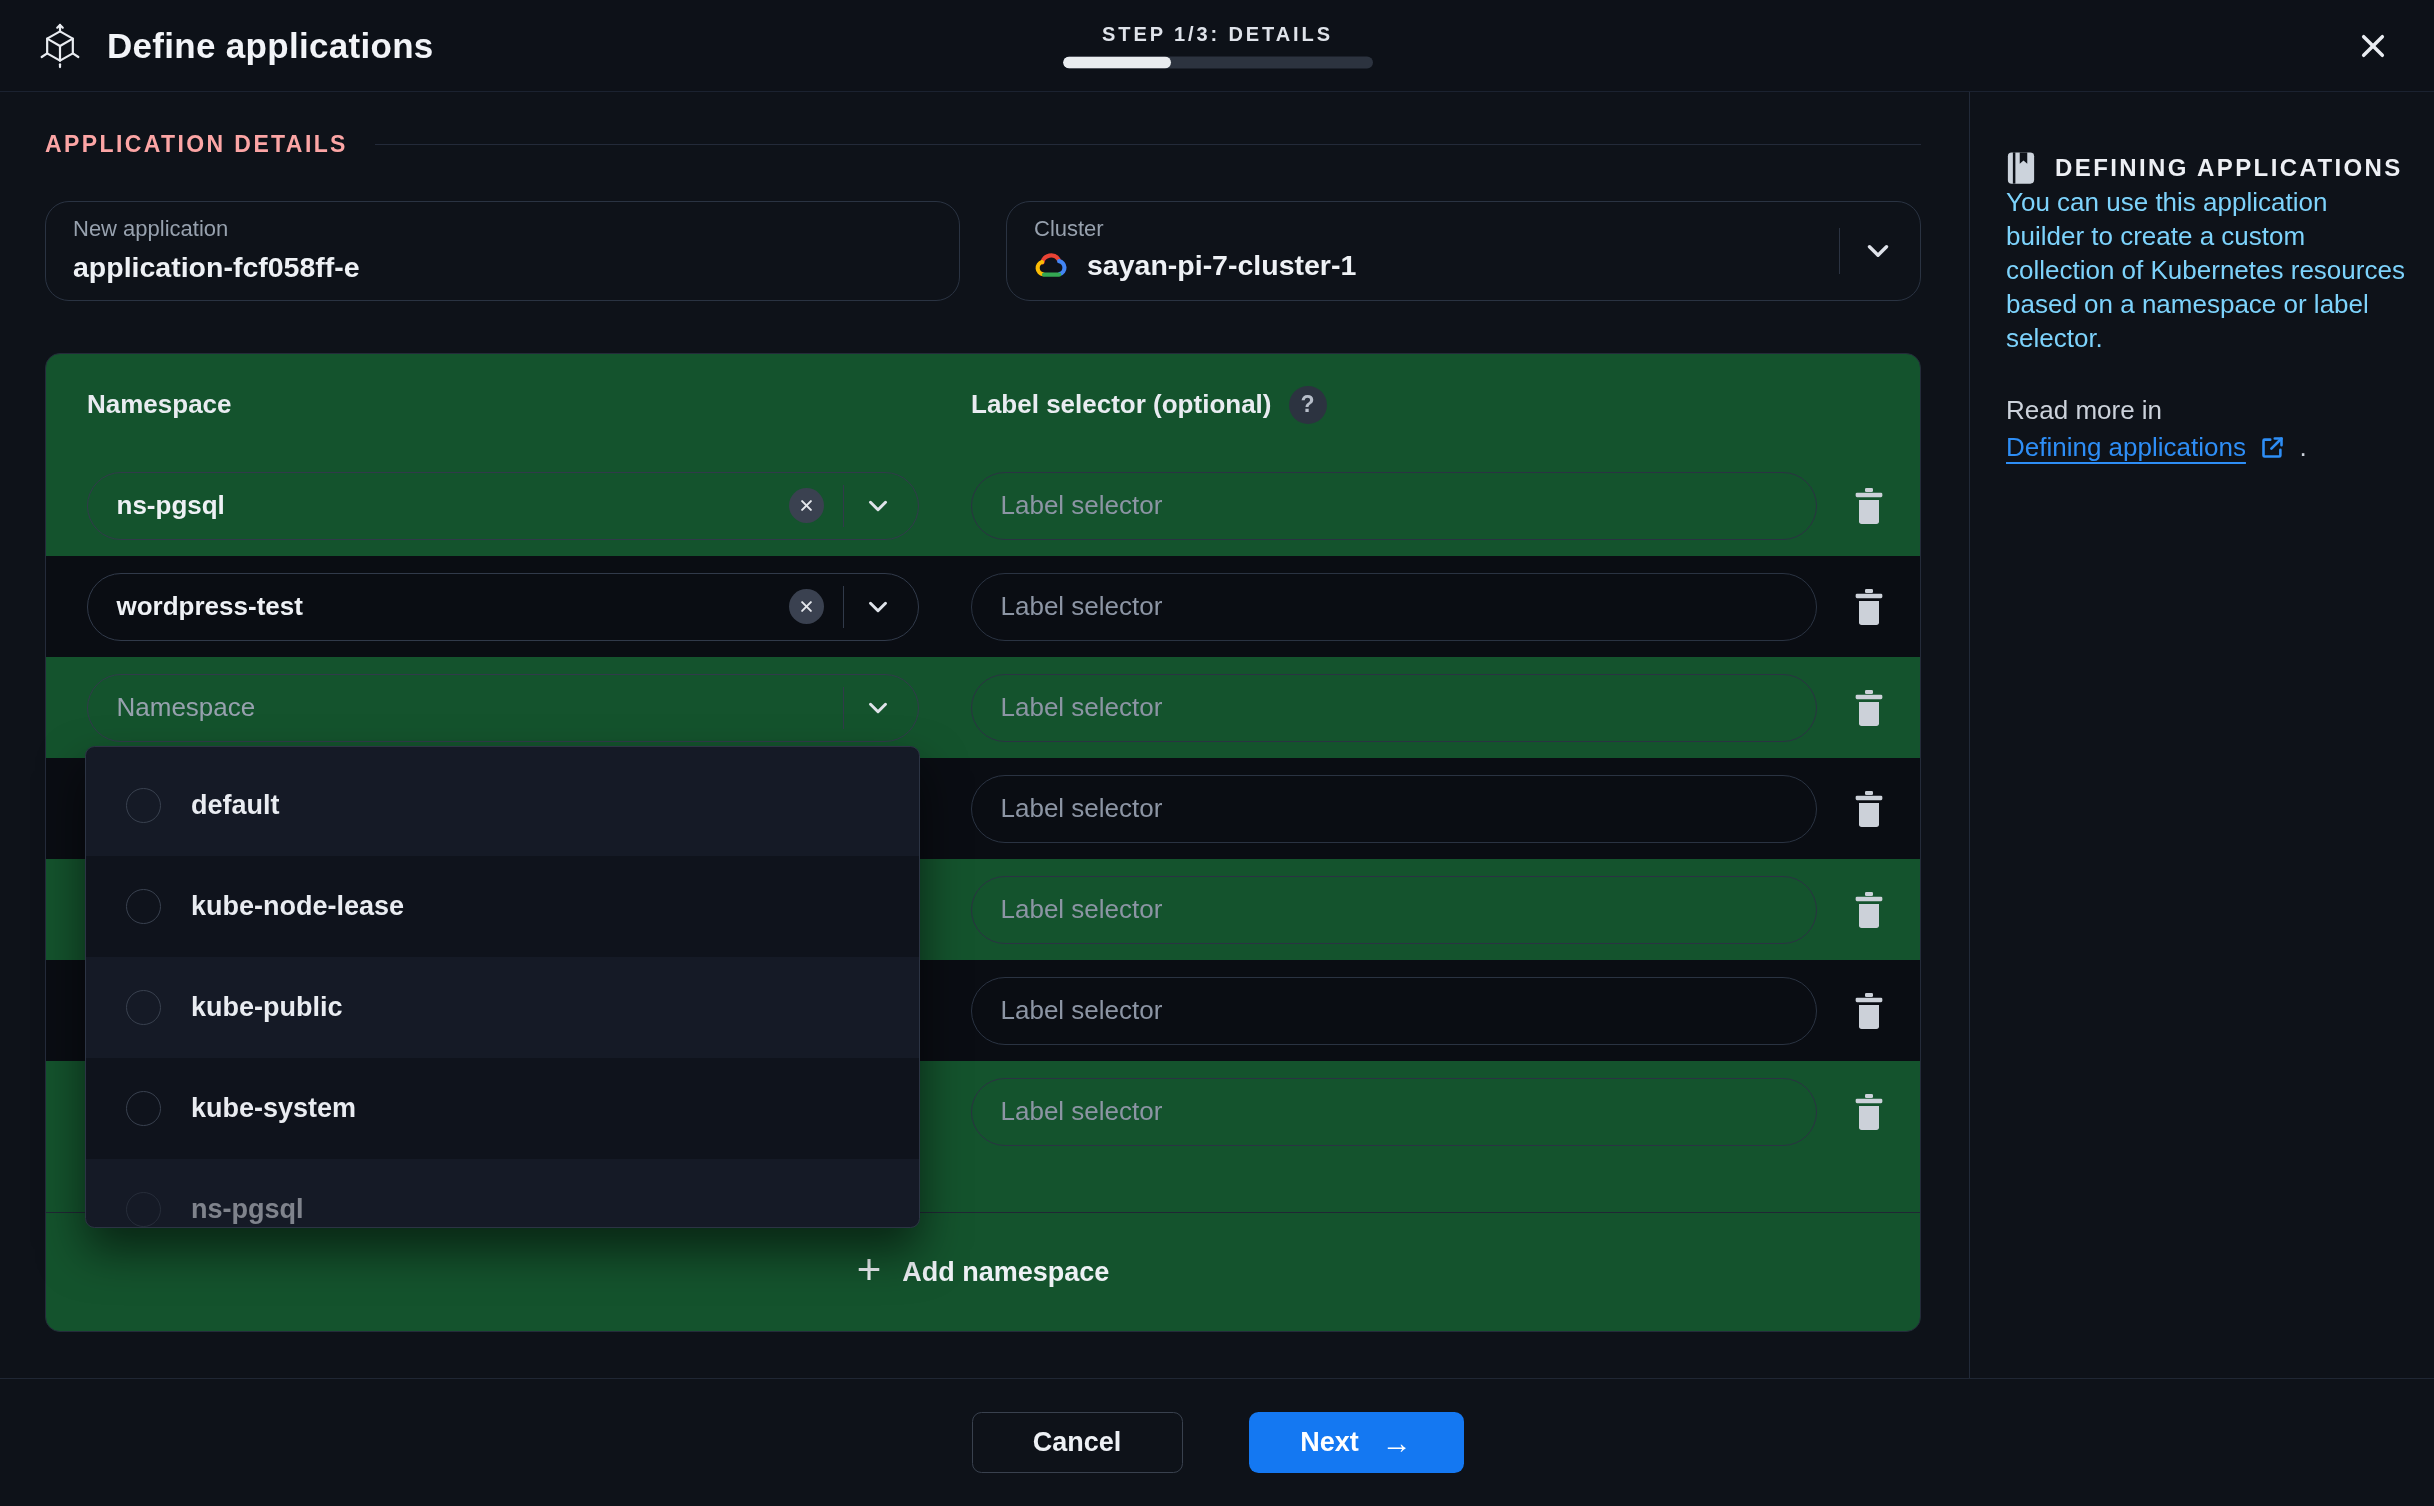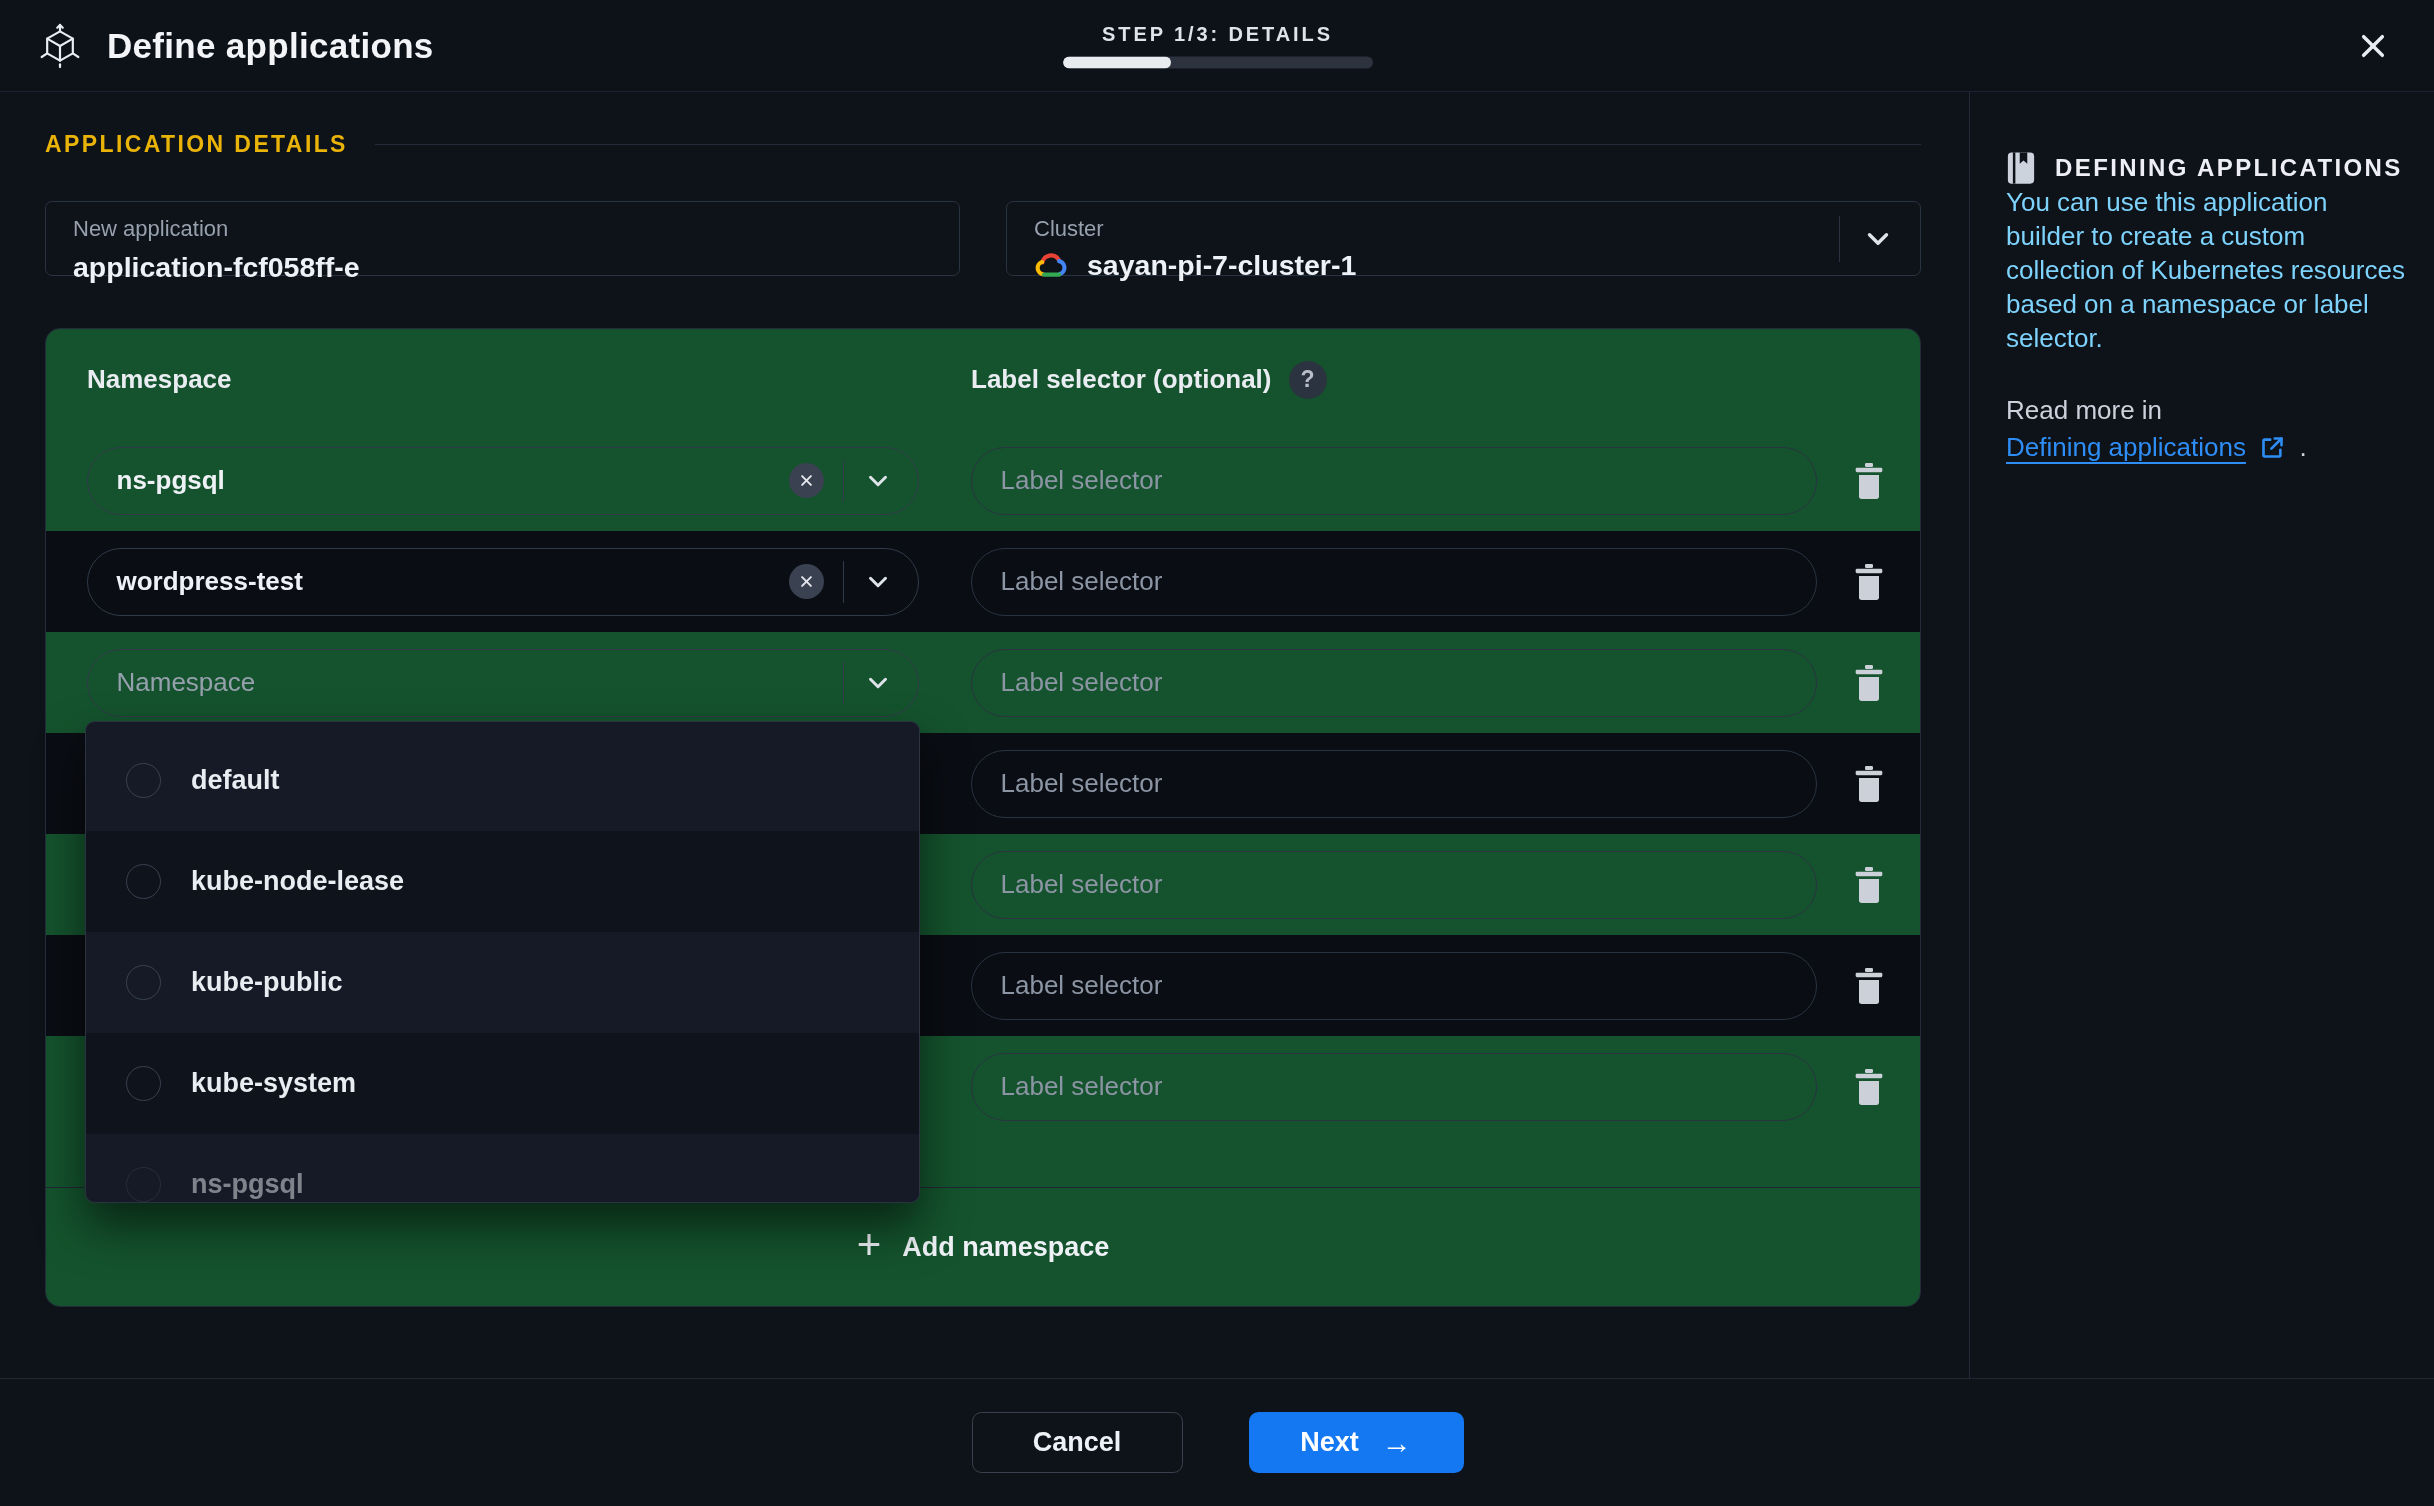--- a/index.html
+++ b/index.html
@@ -30,27 +30,27 @@
   .step-label { font-size:20px; font-weight:bold; letter-spacing:2.9px; color:#dfe3ea; white-space:nowrap; }
   .progress-track { width:310px; height:12.4px; border-radius:6.7px; background:#2c333f; overflow:hidden; }
   .progress-fill  { width:35%; height:100%; border-radius:6.7px; background:#e9ecef; }
   .hdr-close { margin-left:auto; cursor:pointer; display:flex; align-items:center; }
 
   
   .mid { display:flex; height:1286px; }
   .content { flex:1; min-width:0; padding:0 48px 0 45px; }
 
   .section-head { margin-top:39px; display:flex; align-items:center; gap:27px; }
-  .section-title { font-size:23px; font-weight:bold; letter-spacing:2.4px; color:#eab308; white-space:nowrap; }
+  .section-title { font-size:23px; font-weight:bold; letter-spacing:2.4px; color:#fca5a5; white-space:nowrap; }
   .section-line { flex:1; height:1px; background:#232a39; }
 
   .fields { margin-top:43px; display:flex; gap:46px; }
   .fieldbox {
-    flex:1; height:75px;
-    border:1.4px solid #2a3342; border-radius:7px;
+    flex:1; height:100px;
+    border:1.4px solid #2a3342; border-radius:24px;
     padding:14.3px 27px 0 27px;
     display:flex; flex-direction:column; justify-content:flex-start;
     position:relative;
   }
   .fieldbox .flabel { font-size:22px; color:#97a1ae; }
   .fieldbox input {
     background:transparent; border:none; outline:none;
     color:#eef1f5; font-size:28.5px; font-weight:600;
     font-family:"Liberation Sans", sans-serif;
     margin-top:8.6px; width:100%;

